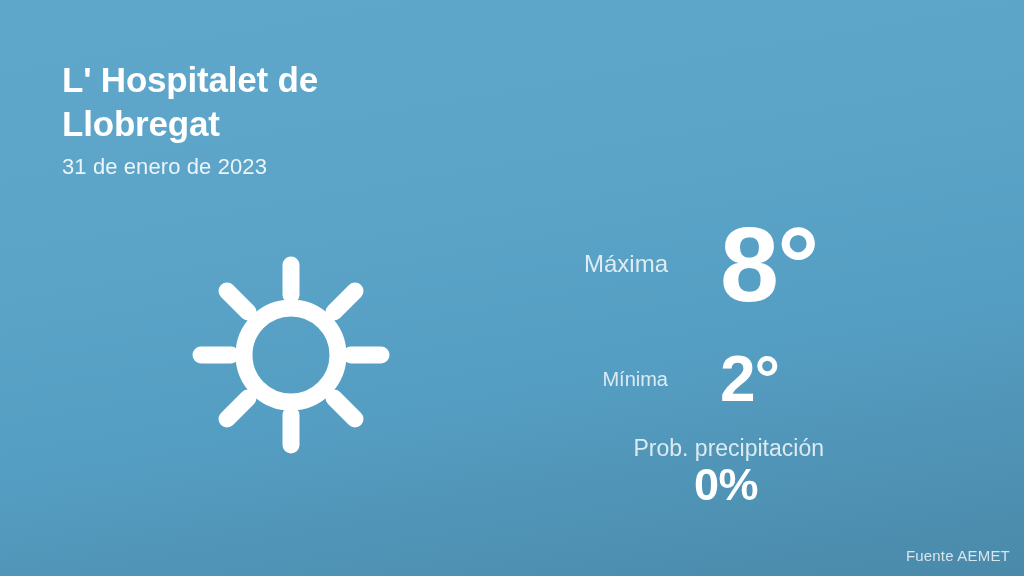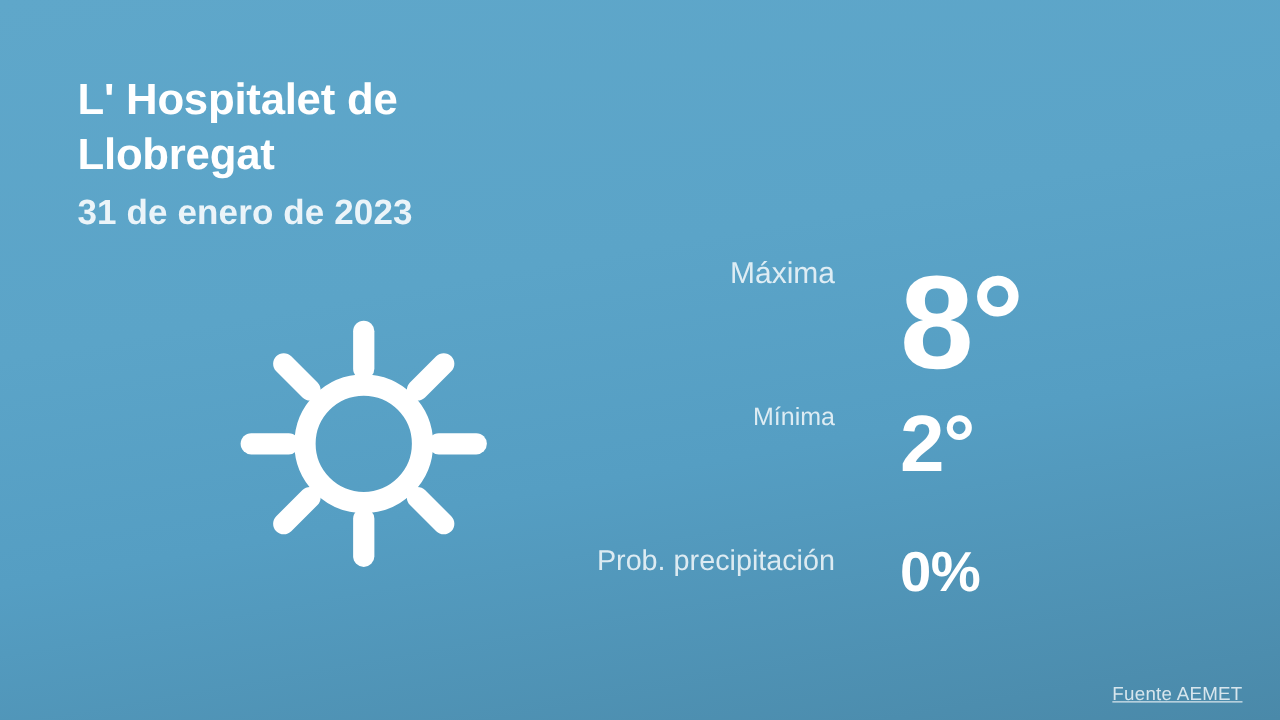--- a/index.html
+++ b/index.html
@@ -31,22 +31,22 @@
     color: #ffffff;
     font-size: 35px;
     font-weight: bold;
     line-height: 1.26;
     letter-spacing: -0.2px;
     white-space: pre-wrap;
   }
   .date-line {
     margin: 8px 0 0 0;
     color: rgba(255,255,255,0.88);
-    font-size: 28px;
-    font-weight: bold;
+    font-size: 22px;
+    font-weight: normal;
     letter-spacing: 0.1px;
   }
 
   
   .weather-icon {
     position: absolute;
     left: 192px;
     top: 253px;
     width: 198px;
     height: 205px;
@@ -59,21 +59,21 @@
 
   
   .readings {
     position: absolute;
     left: 420px;
     top: 205px;
     width: 560px;
   }
   .reading-row {
     display: flex;
-    align-items: flex-start;
+    align-items: center;
   }
   .reading-label {
     width: 248px;
     text-align: right;
     color: rgba(255,255,255,0.80);
     font-weight: normal;
     white-space: nowrap;
   }
   .reading-value {
     padding-left: 52px;
@@ -83,33 +83,32 @@
   }
 
   .row-max { height: 118px; }
   .row-max .reading-label { font-size: 24px; }
   .row-max .reading-value { font-size: 106px; line-height: 1; letter-spacing: -2px; }
 
   .row-min { height: 112px; }
   .row-min .reading-label { font-size: 20px; }
   .row-min .reading-value { font-size: 64px; line-height: 1; letter-spacing: -1px; }
 
-  .row-precip { height: 70px; }
+  .row-precip { height: 70px; flex-direction: column; }
   .row-precip .reading-label { font-size: 23px; }
   .row-precip .reading-value { font-size: 45px; line-height: 1; letter-spacing: -0.5px; }
 
   
   .source-note {
     position: absolute;
-    right: 30px;
+    right: 14px;
     bottom: 12px;
     color: rgba(255,255,255,0.78);
     font-size: 15px;
     letter-spacing: 0.2px;
-    text-decoration: underline;
   }
 </style>
 </head>
 <body>
 
 <div class="card">
 
   <div class="header">
     <h1 class="city-title">L' Hospitalet de
 Llobregat</h1>

